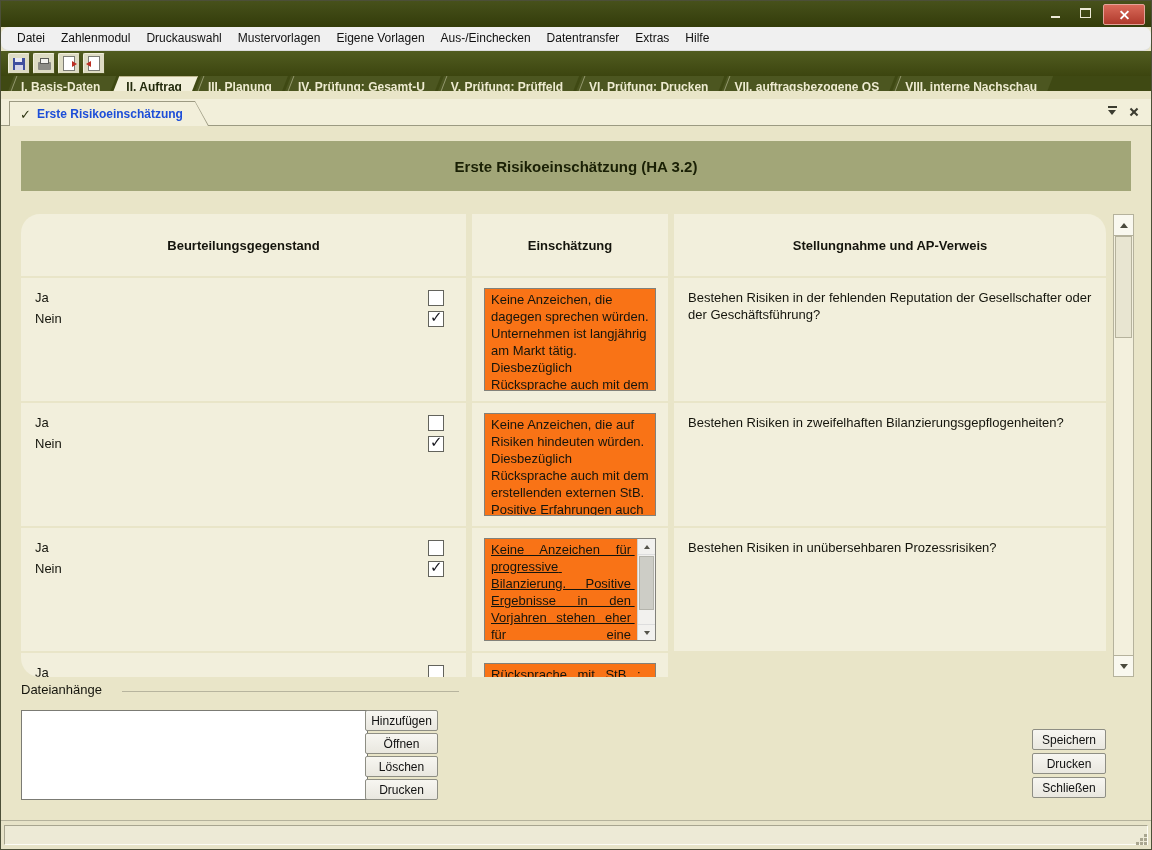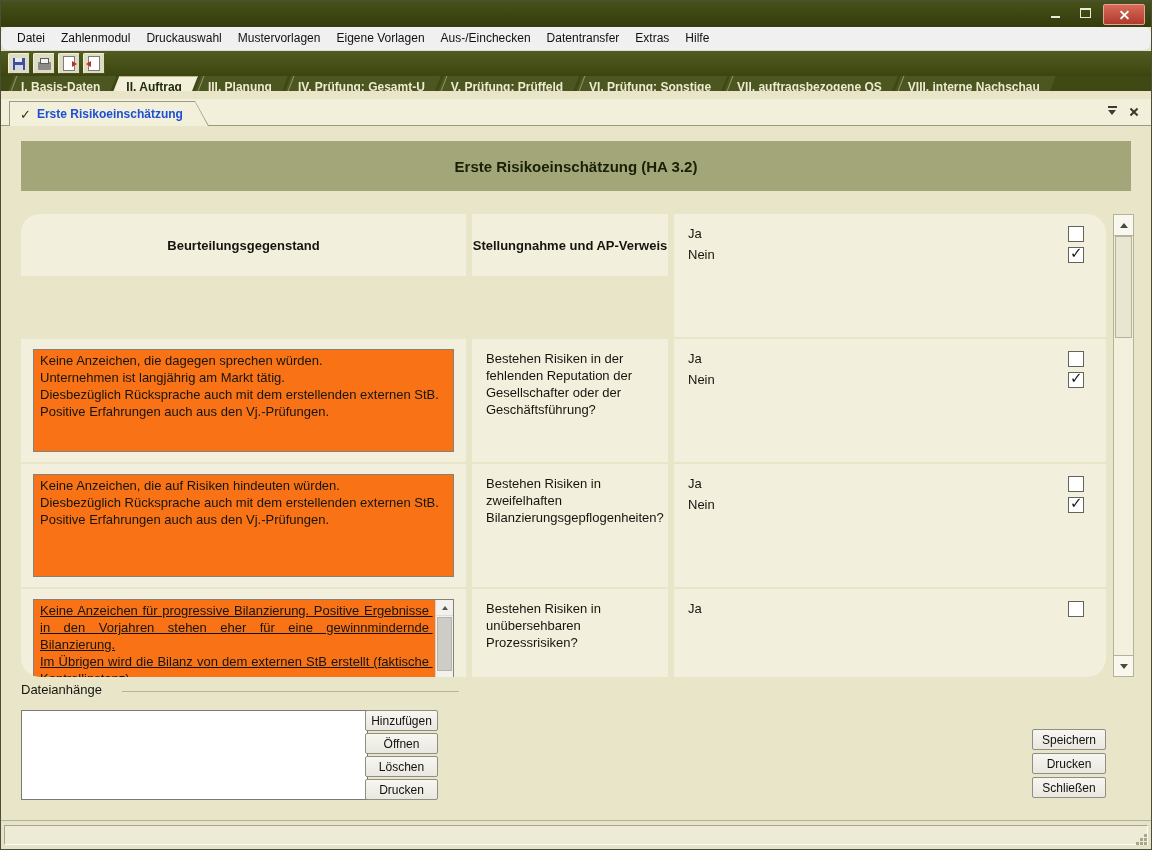--- a/index.html
+++ b/index.html
@@ -144,21 +144,21 @@
         <span class="glyph-page red-in"></span>
       </div>
   </div>
 
   <div class="tabbar">
     <div class="tab"><span class="slant"></span><span>I. Basis-Daten</span></div>
     <div class="tab active"><span>II. Auftrag</span></div>
     <div class="tab"><span class="slant"></span><span>III. Planung</span></div>
     <div class="tab"><span class="slant"></span><span>IV. Prüfung: Gesamt-U</span></div>
     <div class="tab"><span class="slant"></span><span>V. Prüfung: Prüffeld</span></div>
-    <div class="tab"><span class="slant"></span><span>VI. Prüfung: Sonstige</span></div>
+    <div class="tab"><span class="slant"></span><span>VI. Prüfung: Drucken</span></div>
     <div class="tab"><span class="slant"></span><span>VII. auftragsbezogene QS</span></div>
     <div class="tab"><span class="slant"></span><span>VIII. interne Nachschau</span></div>
   </div>
 
   <div class="subtabrow">
     <div class="subtab">
       <div class="subtab-inner">
         <span class="check">✓</span>
         <span class="subtab-label">Erste Risikoeinschätzung</span>
       </div>
@@ -168,20 +168,21 @@
       <span class="x-dark"></span>
     </div>
   </div>
 
   <div class="page-title">Erste Risikoeinschätzung (HA 3.2)</div>
 
   <div class="grid-viewport">
     <div class="grid">
 
       <div class="hcell">Beurteilungsgegenstand</div>
+      <div class="hcell">Einschätzung</div>
       <div class="hcell">Stellungnahme und AP-Verweis</div>
 
       <div class="cell est-cell">
         <div class="est-row">
             <span>Ja</span>
             <span class="checkbox"></span>
           </div>
         <div class="est-row">
             <span>Nein</span>
             <span class="checkbox checked"></span>

